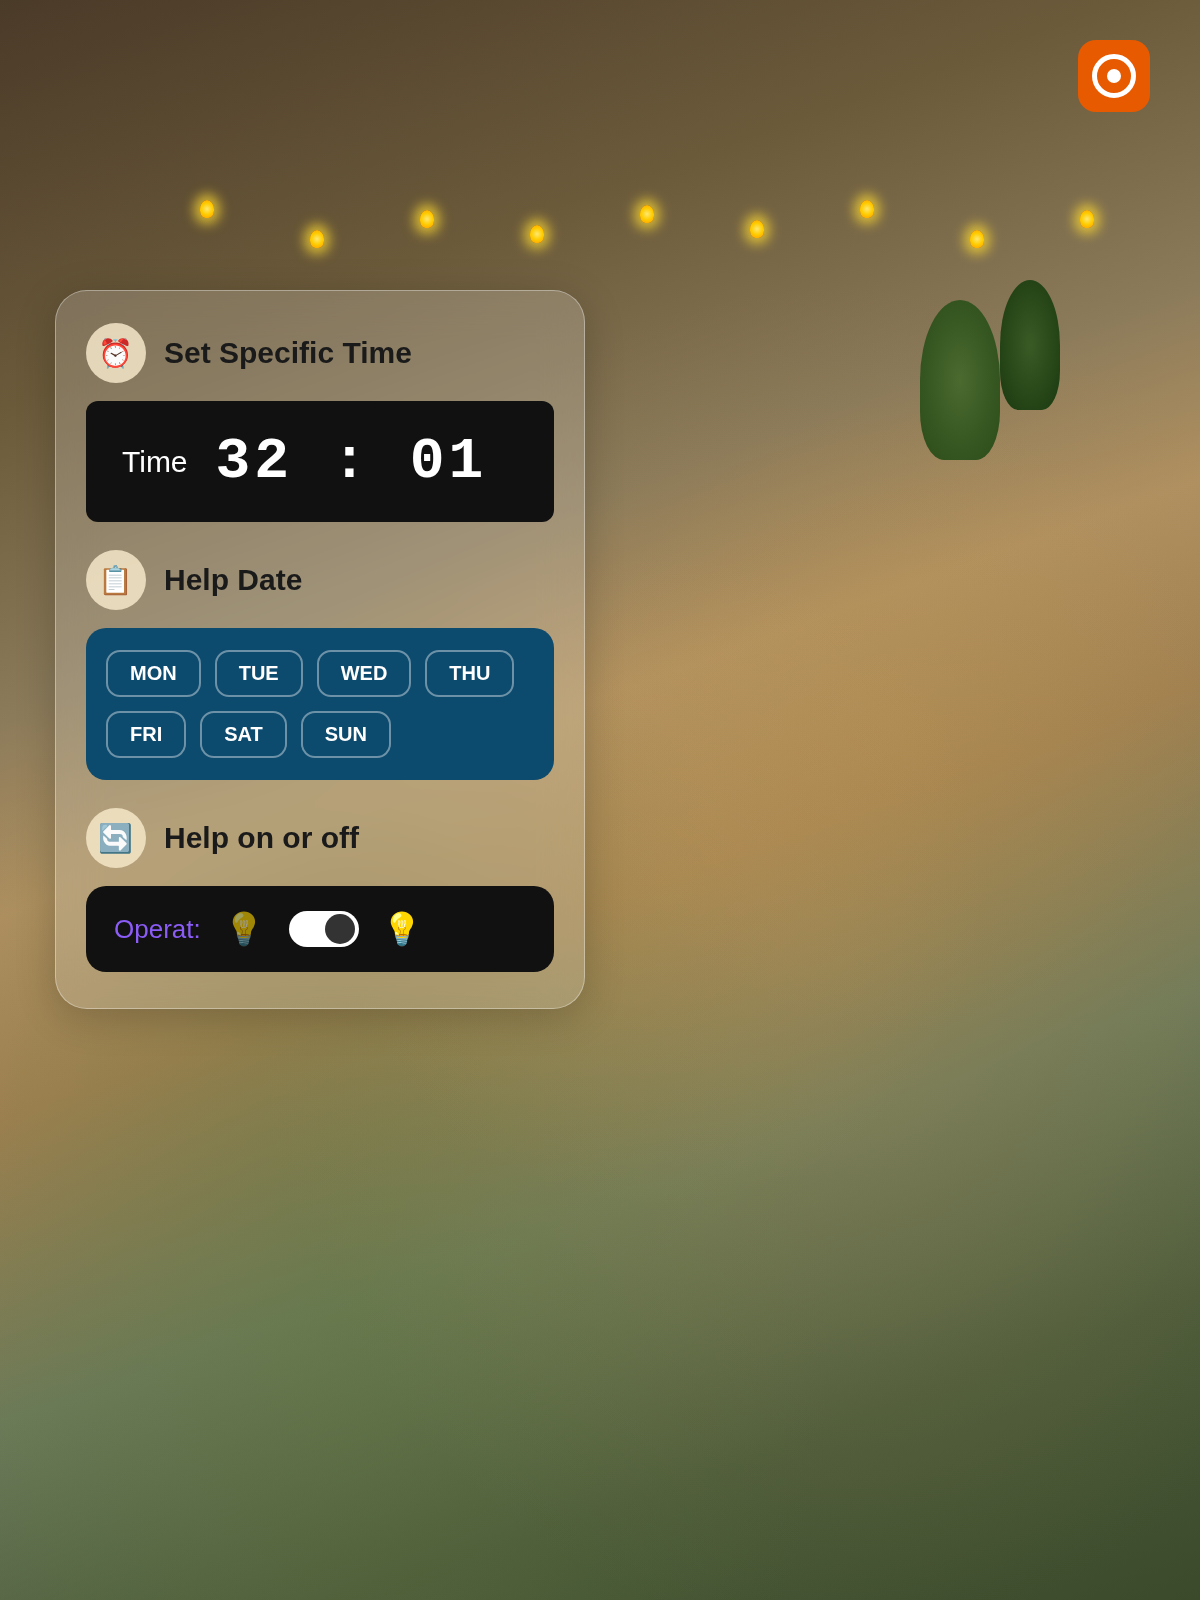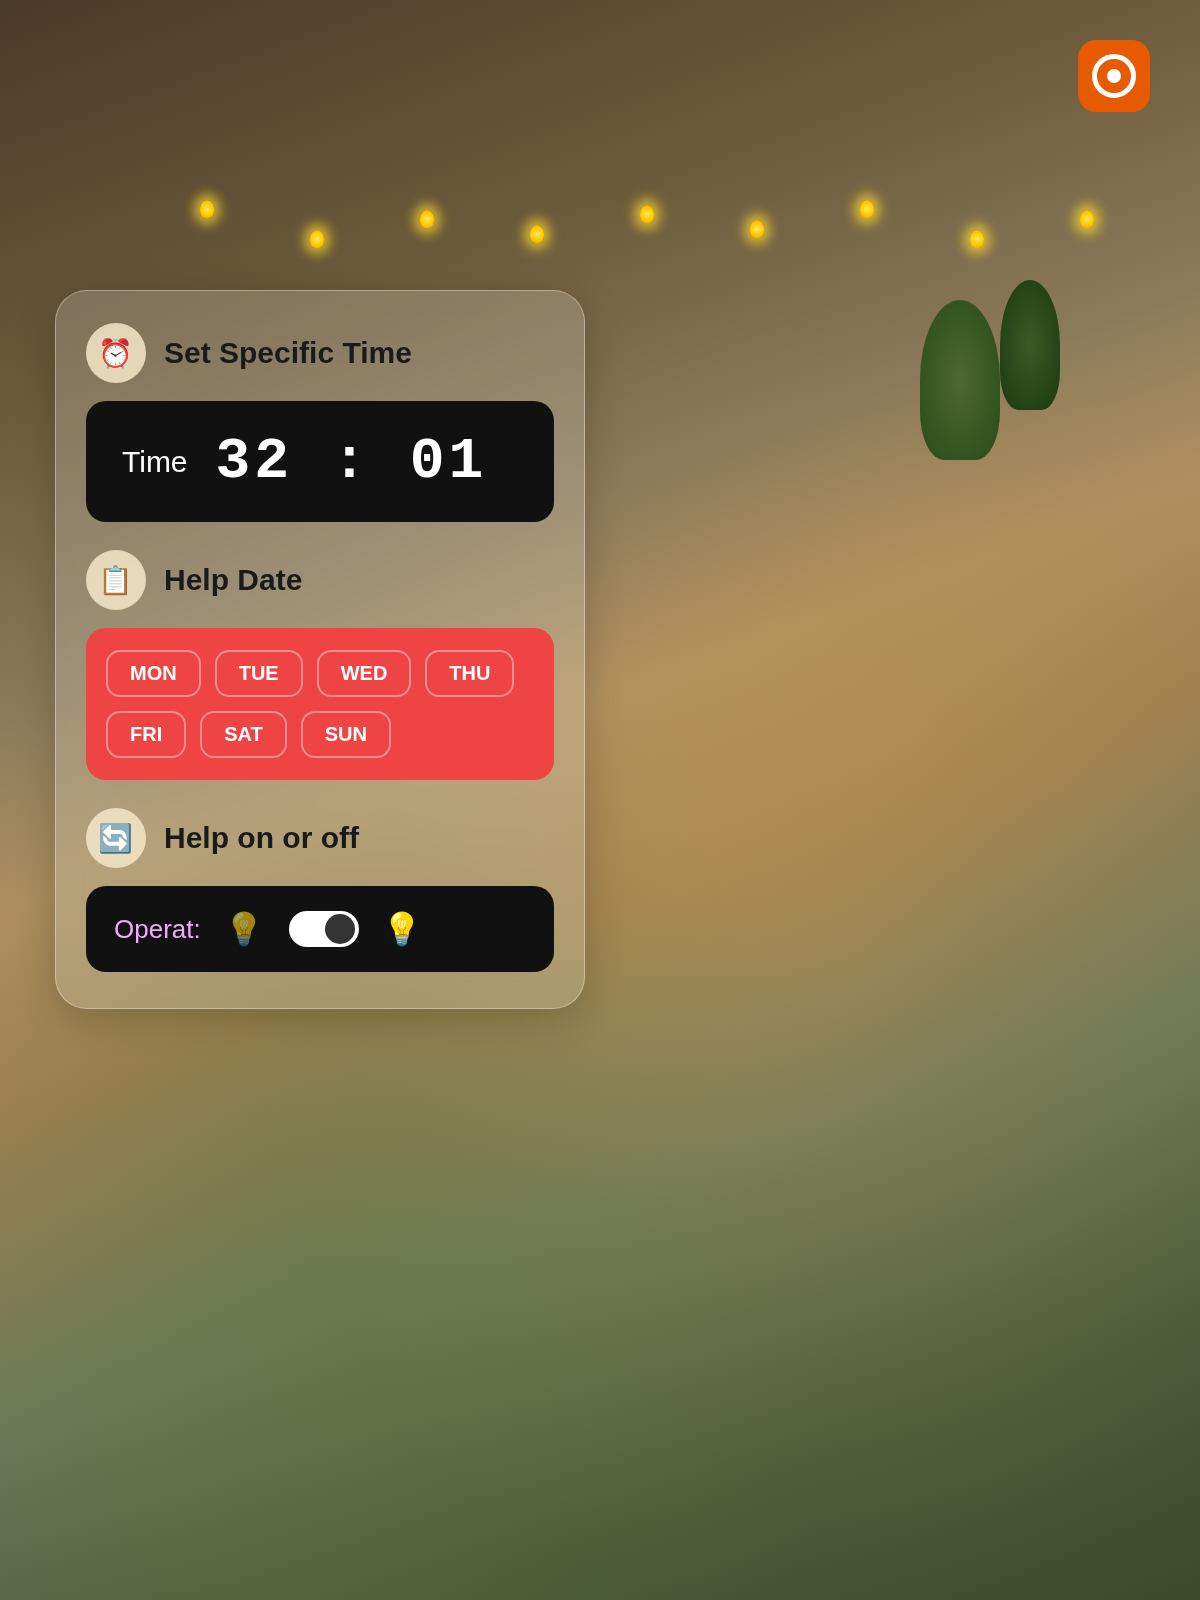--- a/index.html
+++ b/index.html
@@ -149,21 +149,21 @@
 
     .section-title {
       font-size: 30px;
       font-weight: 700;
       color: #1a1a1a;
     }
 
     
     .time-display {
       background: #111111;
-      border-radius: 20px;
+      border-radius: 12px;
       padding: 28px 36px;
       display: flex;
       align-items: center;
       margin-bottom: 28px;
     }
 
     .time-label {
       font-size: 30px;
       color: #ffffff;
       font-weight: 400;
@@ -177,21 +177,21 @@
       letter-spacing: 4px;
       font-family: 'Courier New', monospace;
     }
 
     
     .date-section {
       margin-bottom: 28px;
     }
 
     .days-grid {
-      background: #ef4444;
+      background: #0c4a6e;
       border-radius: 20px;
       padding: 22px 20px;
       display: flex;
       flex-wrap: wrap;
       gap: 14px;
     }
 
     .day-btn {
       border: 2px solid rgba(255,255,255,0.4);
       background: transparent;
@@ -214,21 +214,21 @@
       background: #111111;
       border-radius: 20px;
       padding: 24px 28px;
       display: flex;
       align-items: center;
       gap: 24px;
     }
 
     .operate-label {
       font-size: 26px;
-      color: #f0abfc;
+      color: #8b5cf6;
       font-weight: 400;
     }
 
     .bulb-off-icon {
       font-size: 32px;
       color: rgba(255,255,255,0.6);
     }
 
     .toggle-switch {
       width: 70px;

